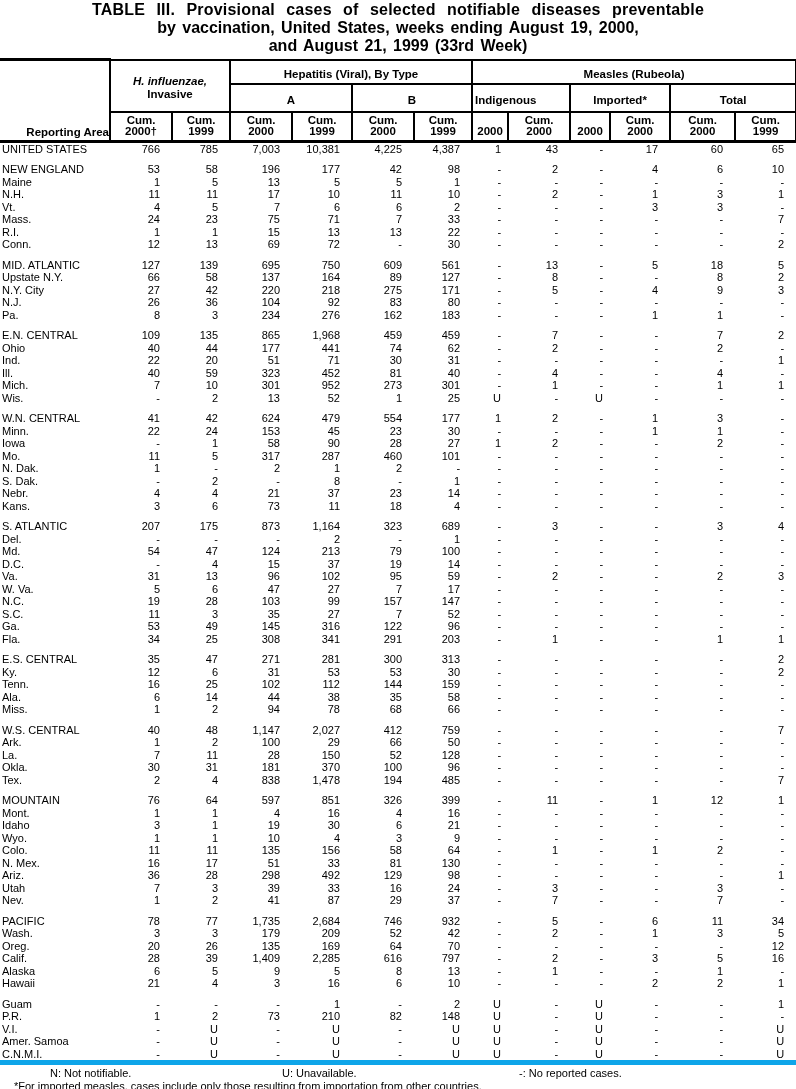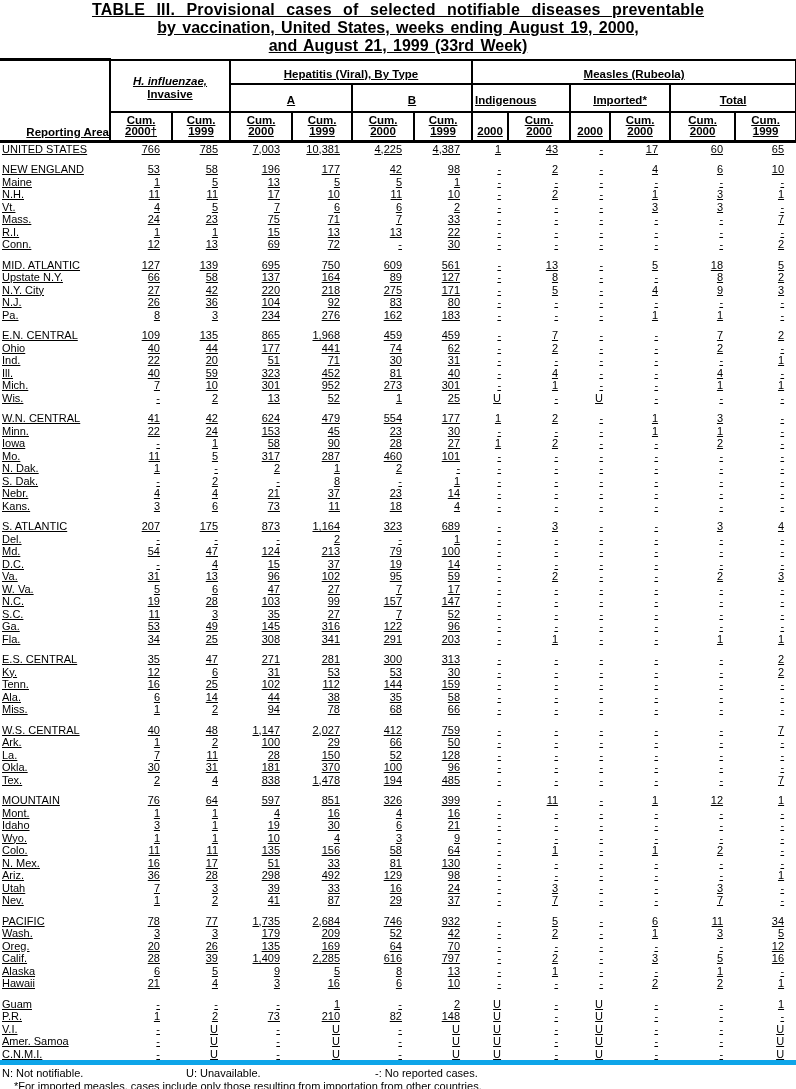--- a/index.html
+++ b/index.html
@@ -2,21 +2,21 @@
 <html><head>
 <meta charset="utf-8">
 <style>
   html, body {
     margin: 0; padding: 0;
     width: 796px; height: 1089px;
     background: #ffffff; color: #000000;
     font-family: "Liberation Sans", sans-serif;
     -webkit-font-smoothing: none;
   }
-  .page { width: 796px; height: 1089px; overflow: hidden; text-decoration: underline; }
+  .page { width: 796px; height: 1089px; overflow: hidden; }
 
   
   .title { text-align: center; font-weight: bold; font-size: 16px; line-height: 18px; padding-top: 1px; }
   .title .t1 { word-spacing: 0.42em; letter-spacing: 0.2px; }
   .title .t2 { word-spacing: 0.12em; }
   .title .t3 { word-spacing: 0.12em; }
 
   
   table { border-collapse: collapse; table-layout: fixed; width: 796px; margin-top: 3px; }
   td { overflow: hidden; white-space: nowrap; }
@@ -35,21 +35,21 @@
   
   tbody td { font-size: 11px; height: 12.5px; line-height: 12.5px; padding: 0; }
   tbody td.area { text-align: left; padding-left: 2px; }
   tbody td.num { text-align: right; padding-right: 12px; }
   tbody td.num.narrow { padding-right: 7px; }
   tbody tr.spacer td { height: 8px; }
   tbody tr:last-child td { border-bottom: 5px solid #0ea5e9; margin-left: 40px; }
 
   
   .footnotes { font-size: 11px; line-height: 12.5px; padding-top: 2px; }
-  .fn-legend span { display: inline-block; }
+  .fn-legend span { display: inline-block; margin-left: 48px; }
   .fn-legend .l1 { width: 184px; padding-left: 2px; }
   .fn-legend .l2 { width: 189px; }
   .fn-line { padding-left: 14px; }
 </style>
 </head>
 <body>
 
 <div class="page">
 
   <div class="title">

